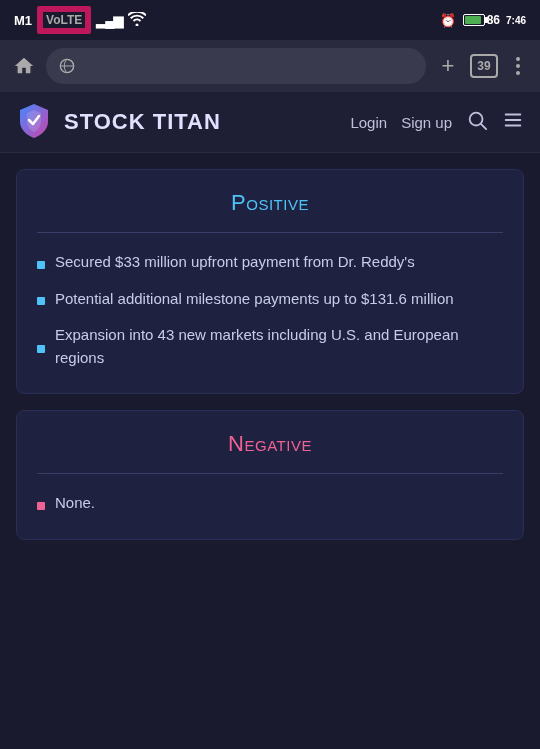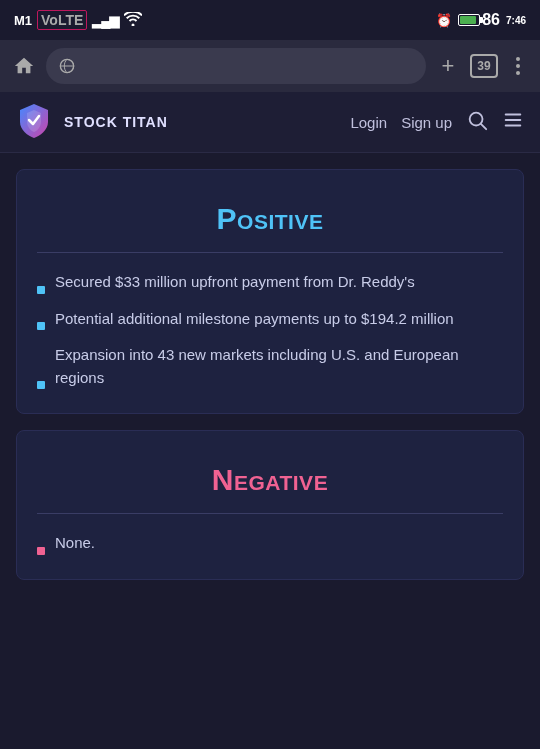--- a/index.html
+++ b/index.html
@@ -182,21 +182,21 @@
       border-bottom: 1px solid #2a2a45;
     }
 
     .logo-icon {
       width: 36px;
       height: 36px;
     }
 
     .site-title {
       color: #e0e0ff;
-      font-size: 14px;
+      font-size: 22px;
       font-weight: 800;
       letter-spacing: 1px;
       text-transform: uppercase;
       flex: 1;
     }
 
     .header-nav {
       display: flex;
       align-items: center;
       gap: 14px;
@@ -227,26 +227,25 @@
       padding: 20px 20px 24px;
       border: 1px solid #2a2d55;
     }
 
     .section-card.positive {
       margin-top: 16px;
     }
 
     .section-title {
       text-align: center;
-      font-size: 30px;
-      font-weight: 700;
+      font-size: 22px;
+      font-weight: 400;
       letter-spacing: 0.5px;
       margin-bottom: 16px;
       font-variant: small-caps;
-      margin-top: 12px;
     }
 
     .section-title.positive-title {
       color: #4fc3f7;
     }
 
     .section-title.negative-title {
       color: #f06292;
       text-align: center;
     }
@@ -257,21 +256,21 @@
       margin-bottom: 18px;
     }
 
     .bullet-list {
       list-style: none;
       padding: 0;
     }
 
     .bullet-item {
       display: flex;
-      align-items: flex-end;
+      align-items: center;
       gap: 10px;
       margin-bottom: 14px;
       color: #c8cce8;
       font-size: 15px;
       line-height: 1.5;
     }
 
     .bullet-item:last-child {
       margin-bottom: 0;
     }
@@ -296,35 +295,35 @@
 
     
     ::-webkit-scrollbar { display: none; }
   </style>
 </head>
 <body>
 
 <div class="status-bar">
   <div class="status-left">
     <span>M1</span>
-    <span style="font-size:14px;border:1px solid #be185d;padding:1px 3px;border-radius:2px;color:#aaa;">VoLTE</span>
+    <span style="font-size:12px;border:6px solid #be185d;padding:1px 3px;border-radius:2px;color:#aaa;">VoLTE</span>
     <span style="letter-spacing:-1px;">▂▄▆</span>
     <span>
       <svg width="18" height="14" viewBox="0 0 18 14" fill="white">
         <path d="M9 10.5a1.5 1.5 0 1 1 0 3 1.5 1.5 0 0 1 0-3zm-4.2-3.2a6 6 0 0 1 8.4 0l-1.4 1.4a4 4 0 0 0-5.6 0L4.8 7.3zm-2.8-2.8a10 10 0 0 1 14 0L14.6 5.9a8 8 0 0 0-11.2 0L2 4.5zm-2.8-2.8a14 14 0 0 1 19.6 0l-1.4 1.4a12 12 0 0 0-16.8 0L-0.8 1.7z" transform="translate(0,1)"></path>
       </svg>
     </span>
   </div>
   <div class="status-right">
     <span>⏰</span>
     <span class="battery-icon">
       <span class="battery-rect">
           <span class="battery-fill"></span>
         </span>
-      <span style="font-size:16px;">86</span>
+      <span style="font-size:12px;">86</span>
     </span>
     <span style="font-weight:700;font-size:10px;">7:46</span>
   </div>
 </div>
 
 <div class="browser-chrome">
   <div class="browser-home-btn">
     <svg width="22" height="22" viewBox="0 0 24 24" fill="#aaa">
       <path d="M10 20v-6h4v6h5v-8h3L12 3 2 12h3v8z"></path>
     </svg>
@@ -392,21 +391,21 @@
   <div class="section-card positive">
     <div class="section-title positive-title">Positive</div>
     <hr class="section-divider">
     <ul class="bullet-list">
       <li class="bullet-item">
         <span class="bullet-square"></span>
         <span>Secured $33 million upfront payment from Dr. Reddy's</span>
       </li>
       <li class="bullet-item">
         <span class="bullet-square"></span>
-        <span>Potential additional milestone payments up to $194.2 million</span>
+        <span>Potential additional milestone payments up to $131.6 million</span>
       </li>
       <li class="bullet-item">
         <span class="bullet-square"></span>
         <span>Expansion into 43 new markets including U.S. and European regions</span>
       </li>
     </ul>
   </div>
 
   <div class="section-card negative">
     <div class="section-title negative-title">Negative</div>

